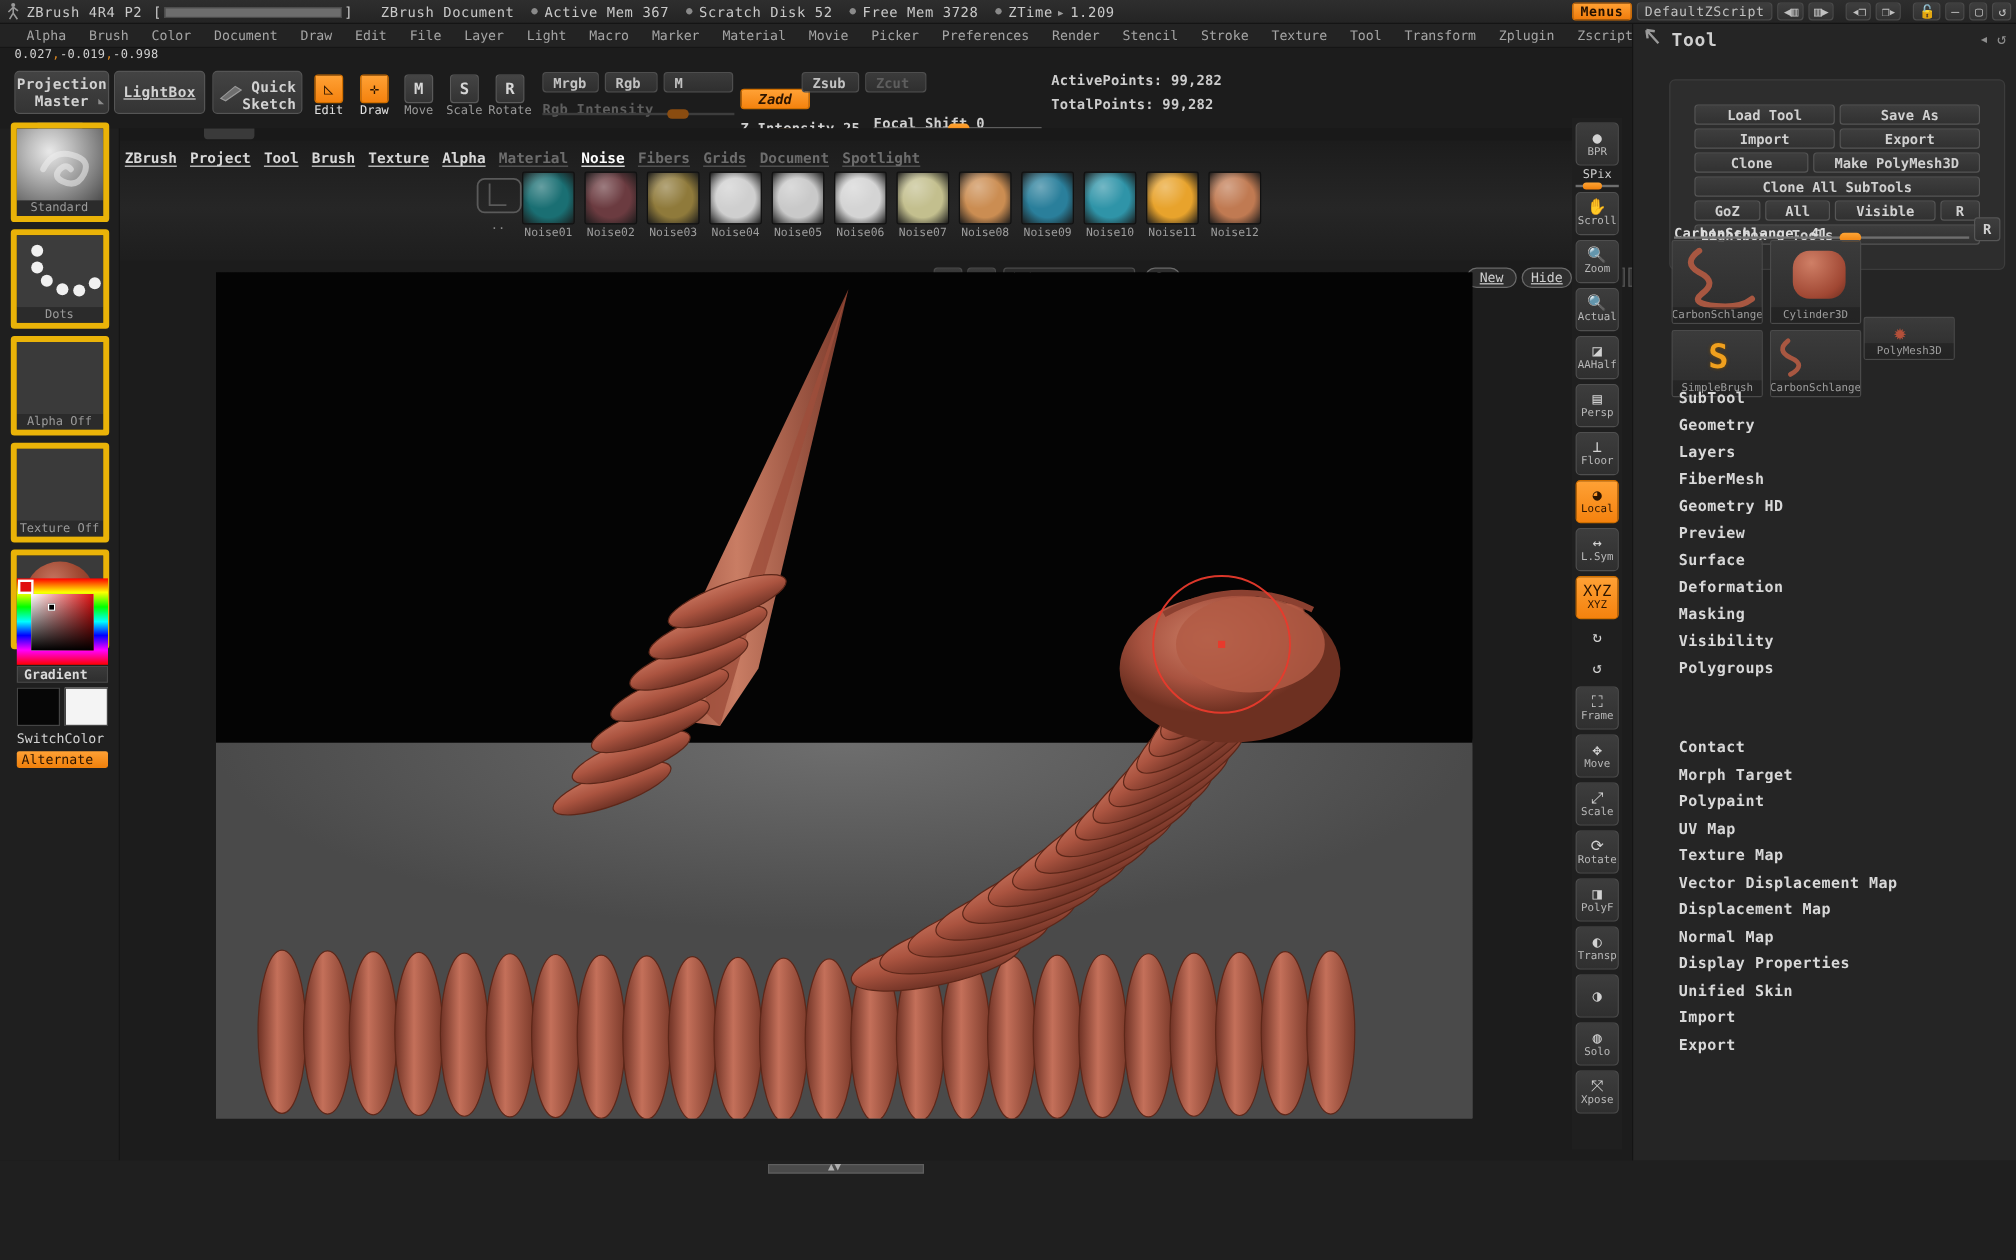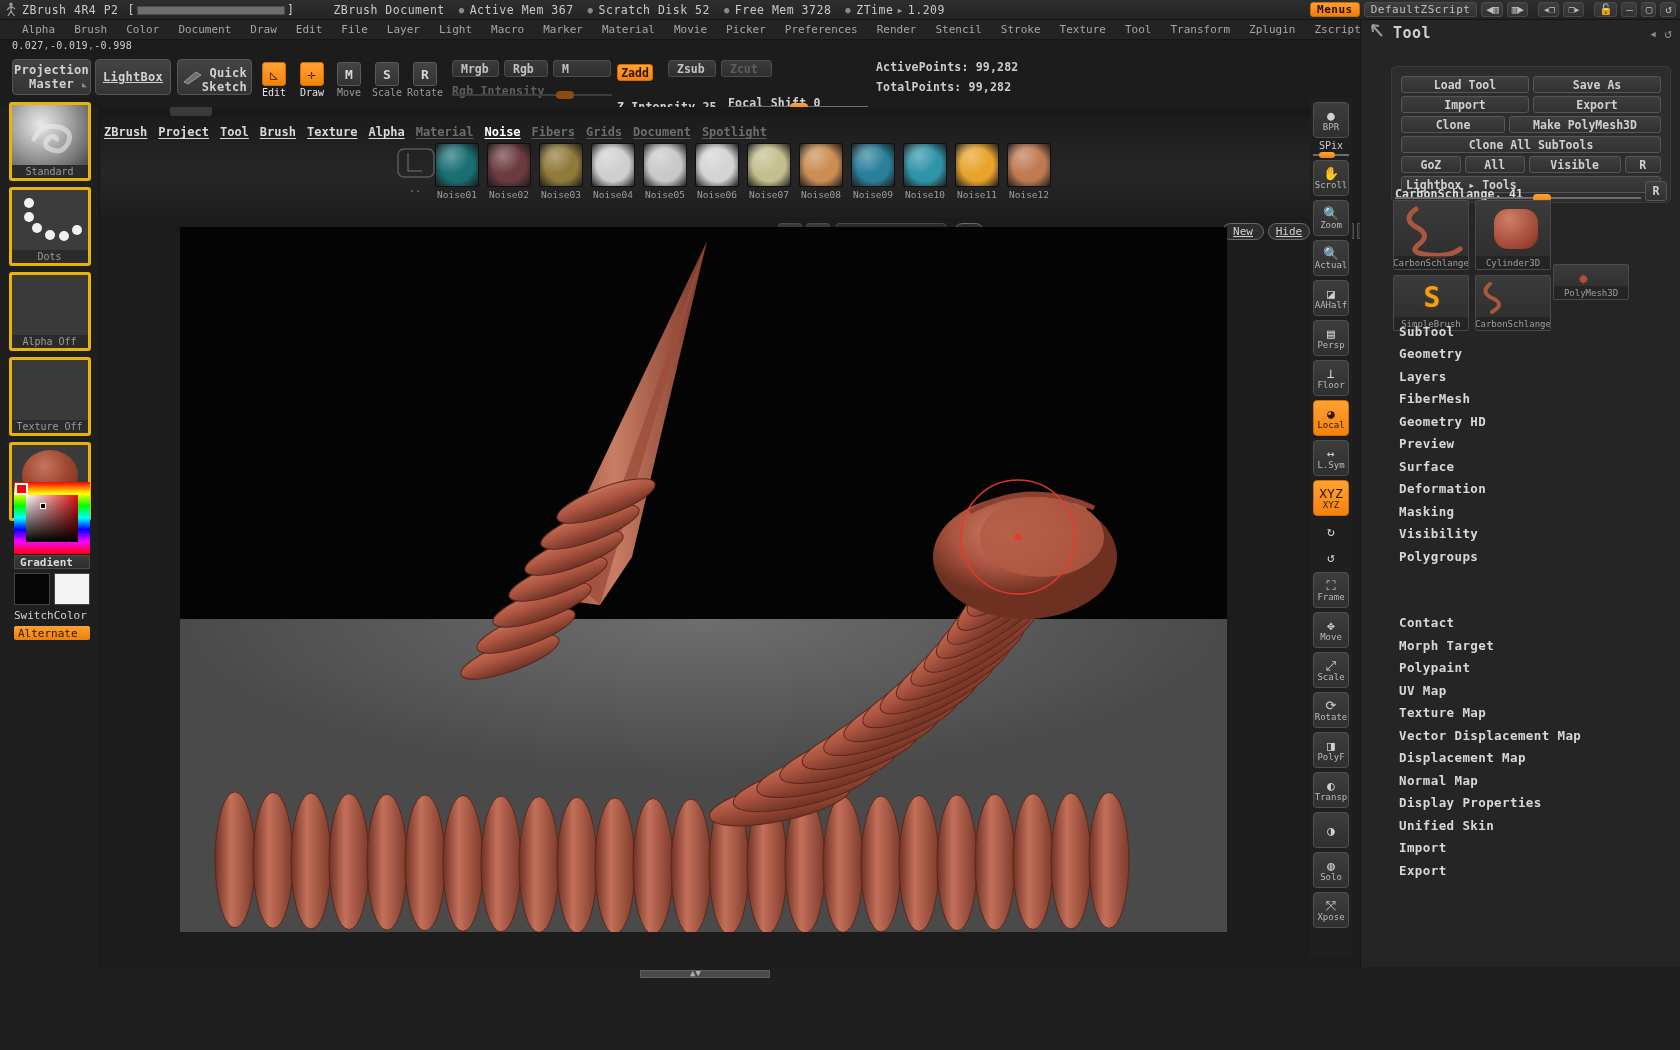--- a/index.html
+++ b/index.html
@@ -85,21 +85,21 @@
   .sqbtn.dim { color:#5e5e5e; }
   .slider { position:relative; height:16px; }
   .slider .lbl { font-size:11.5px; color:#d0d0d0; font-weight:bold; letter-spacing:.2px;}
   .slider .track { position:absolute; left:0; bottom:0; height:2px; background:#6e6e6e; }
   .slider .knob { position:absolute; bottom:-3px; height:8px; width:18px; border-radius:4px;
     background:linear-gradient(#ffa535,#ef7f0b); }
   .statlbl { font-size:11.5px; color:#cdcdcd; font-weight:bold; letter-spacing:.2px;}
 
   
   #leftshelf { left:0; top:107px; width:100px; height:860px; background:#1f1f1f; border-right:1px solid #151515;}
-  .lsw { position:relative; width:82px; margin:6px auto 0 auto; border:3px solid #eab308; border-radius:3px; overflow:hidden;text-align:right;}
+  .lsw { position:relative; width:82px; margin:6px auto 0 auto; border:5px solid #eab308; border-radius:3px; overflow:hidden;text-align:right;}
   .lsw .pic { height:60px; background:#3a3a3a; position:relative; }
   .lsw .cap { height:13px; background:#2b2b2b; color:#9b9b9b; font-size:10px;
     display:flex;align-items:center;justify-content:center; white-space:nowrap;}
   #noisebar { left:100px; top:107px; width:1210px; height:110px;
     background:linear-gradient(180deg,#1a1a1a,#262626 60%,#1e1e1e);}
   #subtabs { display:flex; align-items:center; gap:11px; padding-left:4px; height:26px;}
   .stab { font-size:12px; color:#d9d9d9; font-weight:bold; text-decoration:underline; text-underline-offset:2px;}
   .stab.active { color:#ffffff; }
   .stab.dim { color:#6d6d6d; text-decoration-color:#5a5a5a;}
   .navarrow { width:24px;height:17px;border:1px solid #4a4a4a;border-radius:3px;
@@ -147,21 +147,21 @@
 
 <div id="titlebar" class="abs">
   <div id="logo-icon">
     <svg width="13" height="15" viewBox="0 0 13 15">
         <circle cx="6" cy="2.2" r="1.7" fill="#9a9a9a"></circle>
         <path d="M6 4 L2 8 M6 4 L10 7 M6 4 L6 9 M6 9 L3 14 M6 9 L9.5 14" stroke="#9a9a9a" stroke-width="1.3" fill="none"></path>
       </svg>
   </div>
   <span class="tb-text">ZBrush 4R4 P2</span>
   <span class="tb-text">[<span class="prog-well"></span>]</span>
-  <span class="tb-text" style="margin-left:30px">ZBrush Document</span>
+  <span class="tb-text" style="margin-left:14px">ZBrush Document</span>
   <span class="dotsep">●</span>
   <span class="tb-text">Active Mem 367</span>
   <span class="dotsep">●</span>
   <span class="tb-text">Scratch Disk 52</span>
   <span class="dotsep">●</span>
   <span class="tb-text">Free Mem 3728</span>
   <span class="dotsep">●</span>
   <span class="tb-text">ZTime</span>
   <span class="tb-text" style="margin-left:-6px;color:#9a9a9a">▸</span>
   <span class="tb-text" style="margin-left:-5px">1.209</span>
@@ -249,21 +249,21 @@
     <span>Scale</span>
   </div>
   <div class="abs iconbtn" style="left:408px;top:3px;">
     <span class="gl">R</span>
     <span>Rotate</span>
   </div>
 
   <div class="sqbtn abs" style="left:452px;top:5px;width:47px;">Mrgb</div>
   <div class="sqbtn abs" style="left:504px;top:5px;width:44px;">Rgb</div>
   <div class="sqbtn abs" style="left:553px;top:5px;width:58px;">M</div>
-  <div class="sqbtn abs on" style="left:617px;top:9px;width:36px;justify-content:center;">Zadd</div>
+  <div class="sqbtn abs on" style="left:617px;top:19px;width:58px;justify-content:center;font-style:italic;">Zadd</div>
   <div class="sqbtn abs" style="left:668px;top:5px;width:48px;">Zsub</div>
   <div class="sqbtn abs dim" style="left:721px;top:5px;width:51px;">Zcut</div>
 
   <div class="slider abs" style="left:452px;top:25px;width:160px;">
     <span class="lbl" style="color:#5e5e5e">Rgb Intensity</span>
     <div class="track" style="width:160px;background:#3d3d3d"></div>
     <div class="knob" style="left:104px;background:#8a4c10;"></div>
   </div>
 
   <div class="slider abs" style="left:617px;top:25px;width:155px;">
@@ -650,21 +650,21 @@
           <path d="M3 2 L13 13 M3 2 L4 9 M3 2 L10 3" stroke="#9a9a9a" stroke-width="2" fill="none"></path>
         </svg>
     </span>
     <span class="ttl">Tool</span>
     <span style="margin-left:auto;margin-right:8px;display:flex;gap:7px;">
       <span style="color:#8e8e8e;font-size:13px;">◂</span>
       <span style="color:#8e8e8e;font-size:13px;">↺</span>
     </span>
   </div>
 
-  <div class="abs" style="left:30px;top:46px;width:280px;background:#2d2d2d;border:1px solid #3c3c3c;border-radius:5px;padding:9px;">
+  <div class="abs" style="left:30px;top:46px;width:280px;background:#2d2d2d;border:1px solid #3c3c3c;border-radius:5px;padding:20px;">
     <div style="display:flex;gap:4px;margin-bottom:3px;">
       <div class="tpbtn" style="flex:1">Load Tool</div>
       <div class="tpbtn" style="flex:1">Save As</div>
     </div>
     <div style="display:flex;gap:4px;margin-bottom:3px;">
       <div class="tpbtn" style="flex:1">Import</div>
       <div class="tpbtn" style="flex:1">Export</div>
     </div>
     <div style="display:flex;gap:4px;margin-bottom:3px;">
       <div class="tpbtn" style="width:40%">Clone</div>

